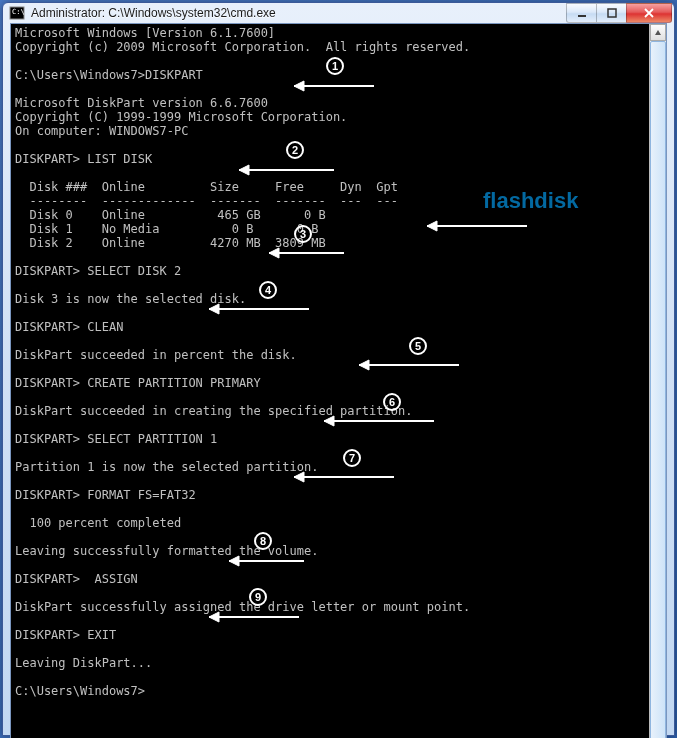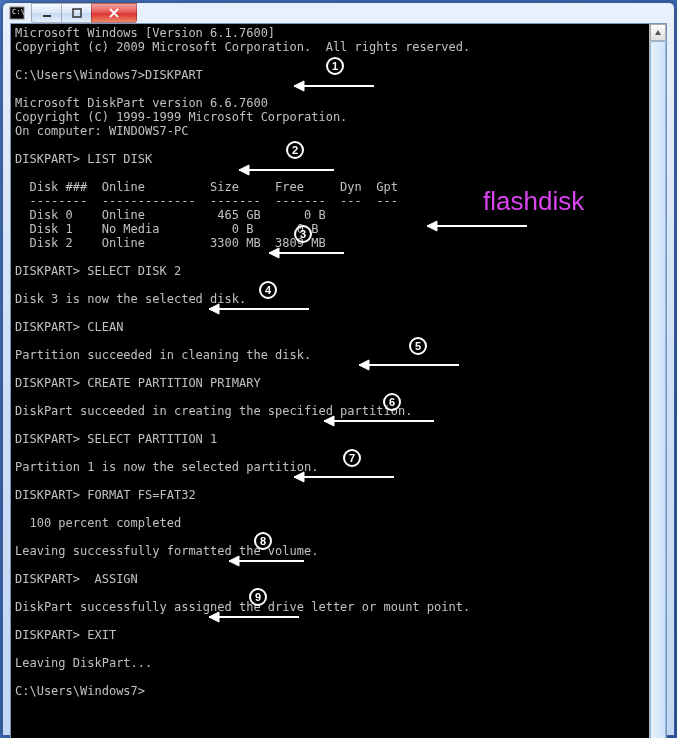--- a/index.html
+++ b/index.html
@@ -125,37 +125,38 @@
     border: 2px solid #fff;
     border-radius: 50%;
     color: #fff;
     font-family: Arial, sans-serif;
     font-size: 11px;
     font-weight: bold;
     text-align: center;
     line-height: 14px;
   }
   .flash-label {
-    color: #d946ef;
+    color: #0369a1;
     font-family: Arial, sans-serif;
-    font-size: 26px;
-    font-weight: normal;
+    font-size: 22px;
+    font-weight: bold;
   }
 </style>
 </head>
 <body>
 
 <div class="window">
   <div class="titlebar">
     <span class="icon">
       <svg width="16" height="16" viewBox="0 0 16 16">
         <rect x="1" y="2" width="14" height="12" fill="#000" stroke="#888" stroke-width="1"></rect>
         <text x="3" y="9" font-size="7" fill="#fff" font-family="monospace">C:\</text>
       </svg>
     </span>
+    <span class="title">Administrator: C:\Windows\system32\cmd.exe</span>
     <div class="win-buttons">
       <div class="win-btn min">
         <svg width="10" height="10">
             <rect x="1" y="7" width="8" height="2" fill="#333"></rect>
           </svg>
       </div>
       <div class="win-btn max">
         <svg width="10" height="10">
             <rect x="1" y="1" width="8" height="8" fill="none" stroke="#333" stroke-width="1.5"></rect>
           </svg>
@@ -177,29 +178,29 @@
 <span>Microsoft DiskPart version 6.6.7600</span>
 <span>Copyright (C) 1999-1999 Microsoft Corporation.</span>
 <span>On computer: WINDOWS7-PC</span>
 <span></span>
 <span>DISKPART&gt; LIST DISK</span>
 <span></span>
 <span>  Disk ###  Online         Size     Free     Dyn  Gpt</span>
 <span>  --------  -------------  -------  -------  ---  ---</span>
 <span>  Disk 0    Online          465 GB      0 B</span>
 <span>  Disk 1    No Media          0 B      0 B</span>
-<span>  Disk 2    Online         3300 MB  3809 MB</span>
+<span>  Disk 2    Online         4270 MB  3809 MB</span>
 <span></span>
 <span>DISKPART&gt; SELECT DISK 2</span>
 <span></span>
 <span>Disk 3 is now the selected disk.</span>
 <span></span>
 <span>DISKPART&gt; CLEAN</span>
 <span></span>
-<span>Partition succeeded in cleaning the disk.</span>
+<span>DiskPart succeeded in percent the disk.</span>
 <span></span>
 <span>DISKPART&gt; CREATE PARTITION PRIMARY</span>
 <span></span>
 <span>DiskPart succeeded in creating the specified partition.</span>
 <span></span>
 <span>DISKPART&gt; SELECT PARTITION 1</span>
 <span></span>
 <span>Partition 1 is now the selected partition.</span>
 <span></span>
 <span>DISKPART&gt; FORMAT FS=FAT32</span>

